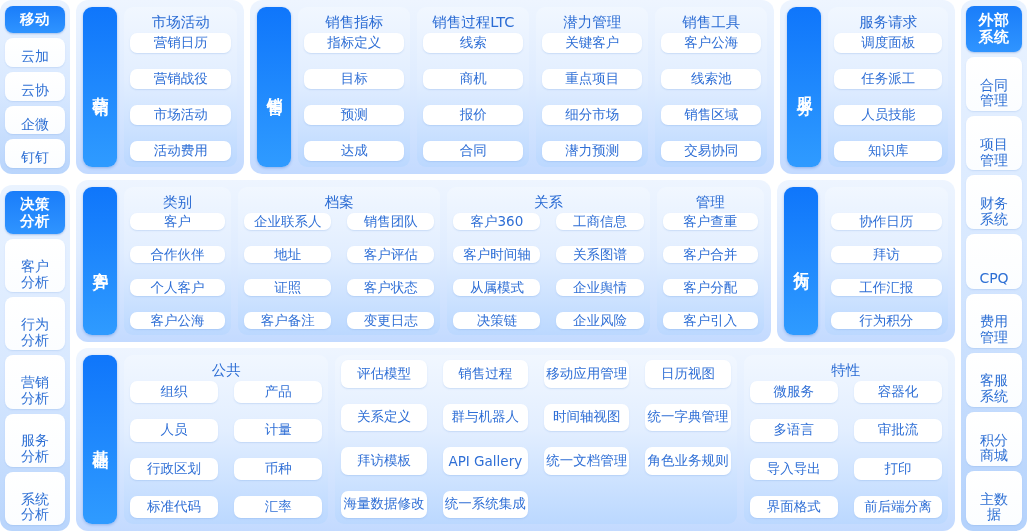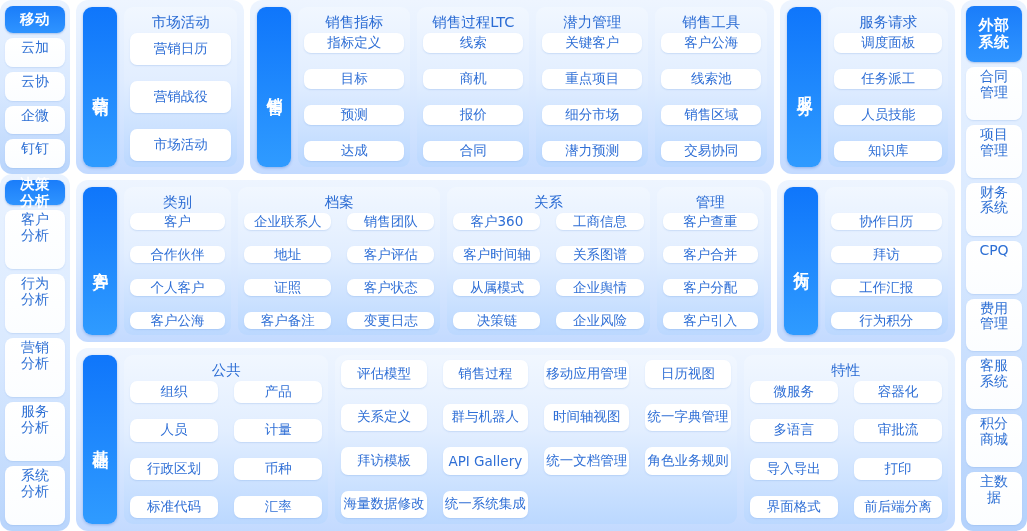--- a/index.html
+++ b/index.html
@@ -17,21 +17,21 @@
     gap: 6px;
     padding: 0;
   }
 
   
   .rail-left {
     width: 70px;
     flex: 0 0 70px;
     display: flex;
     flex-direction: column;
-    gap: 0;
+    gap: 11px;
     padding: 0;
   }
   .rail-block {
     border-radius: 12px;
     background: linear-gradient(180deg, #eaf3ff 0%, #d9e9ff 50%, #b9d5fc 100%);
     padding: 6px 5px;
     display: flex;
     flex-direction: column;
     gap: 5px;
     align-items: stretch;
@@ -49,51 +49,51 @@
     text-align: center;
     display: flex;
     align-items: center;
     justify-content: center;
     flex-direction: column;
     padding: 4px 2px;
     box-shadow: 0 1px 2px rgba(20,80,180,.28);
     letter-spacing: .5px;
   }
   .rail-block.b1 .rail-head { height: 27px; }
-  .rail-block.b2 .rail-head { height: 25px; }
+  .rail-block.b2 .rail-head { height: 43px; }
 
   .rail-item {
     flex: 1 1 0;
     border-radius: 8px;
     background: linear-gradient(180deg, #ffffff 0%, #fbfdff 100%);
     color: #2d6fd4;
     font-size: 14px;
     line-height: 1.12;
     text-align: center;
     display: flex;
     align-items: center;
-    justify-content: flex-start;
+    justify-content: flex-end;
     flex-direction: column;
     padding: 2px 1px;
     box-shadow: 0 1px 1.5px rgba(90,140,210,.18);
   }
   .rail-item span { display: block; }
 
   
   .rail-right {
     width: 66px;
     flex: 0 0 66px;
     border-radius: 12px;
     background: linear-gradient(180deg, #eaf3ff 0%, #d9e9ff 45%, #b4d2fc 100%);
     padding: 6px 5px;
     display: flex;
     flex-direction: column;
     gap: 5px;
   }
-  .rail-right .rail-head { height: 56px; font-size: 15px; }
+  .rail-right .rail-head { height: 46px; font-size: 15px; }
   .rail-right .rail-item { font-size: 14px; }
 
   
   .center {
     flex: 1 1 auto;
     display: flex;
     flex-direction: column;
     gap: 6px;
     min-width: 0;
   }
@@ -233,20 +233,21 @@
       <div class="row r1">
         <div class="domain" style="flex: 1.68 1 0px;">
           <div class="domain-tab">营销</div>
           <div class="groups">
             <div class="group">
               <div class="group-title">市场活动</div>
               <div class="tiles c1">
                 <div class="tile">营销日历</div>
                 <div class="tile">营销战役</div>
                 <div class="tile">市场活动</div>
+                <div class="tile">活动费用</div>
               </div>
             </div>
           </div>
         </div>
         <div class="domain" style="flex: 5.55 1 0px;">
           <div class="domain-tab">销售</div>
           <div class="groups">
             <div class="group">
               <div class="group-title">销售指标</div>
               <div class="tiles c1">

